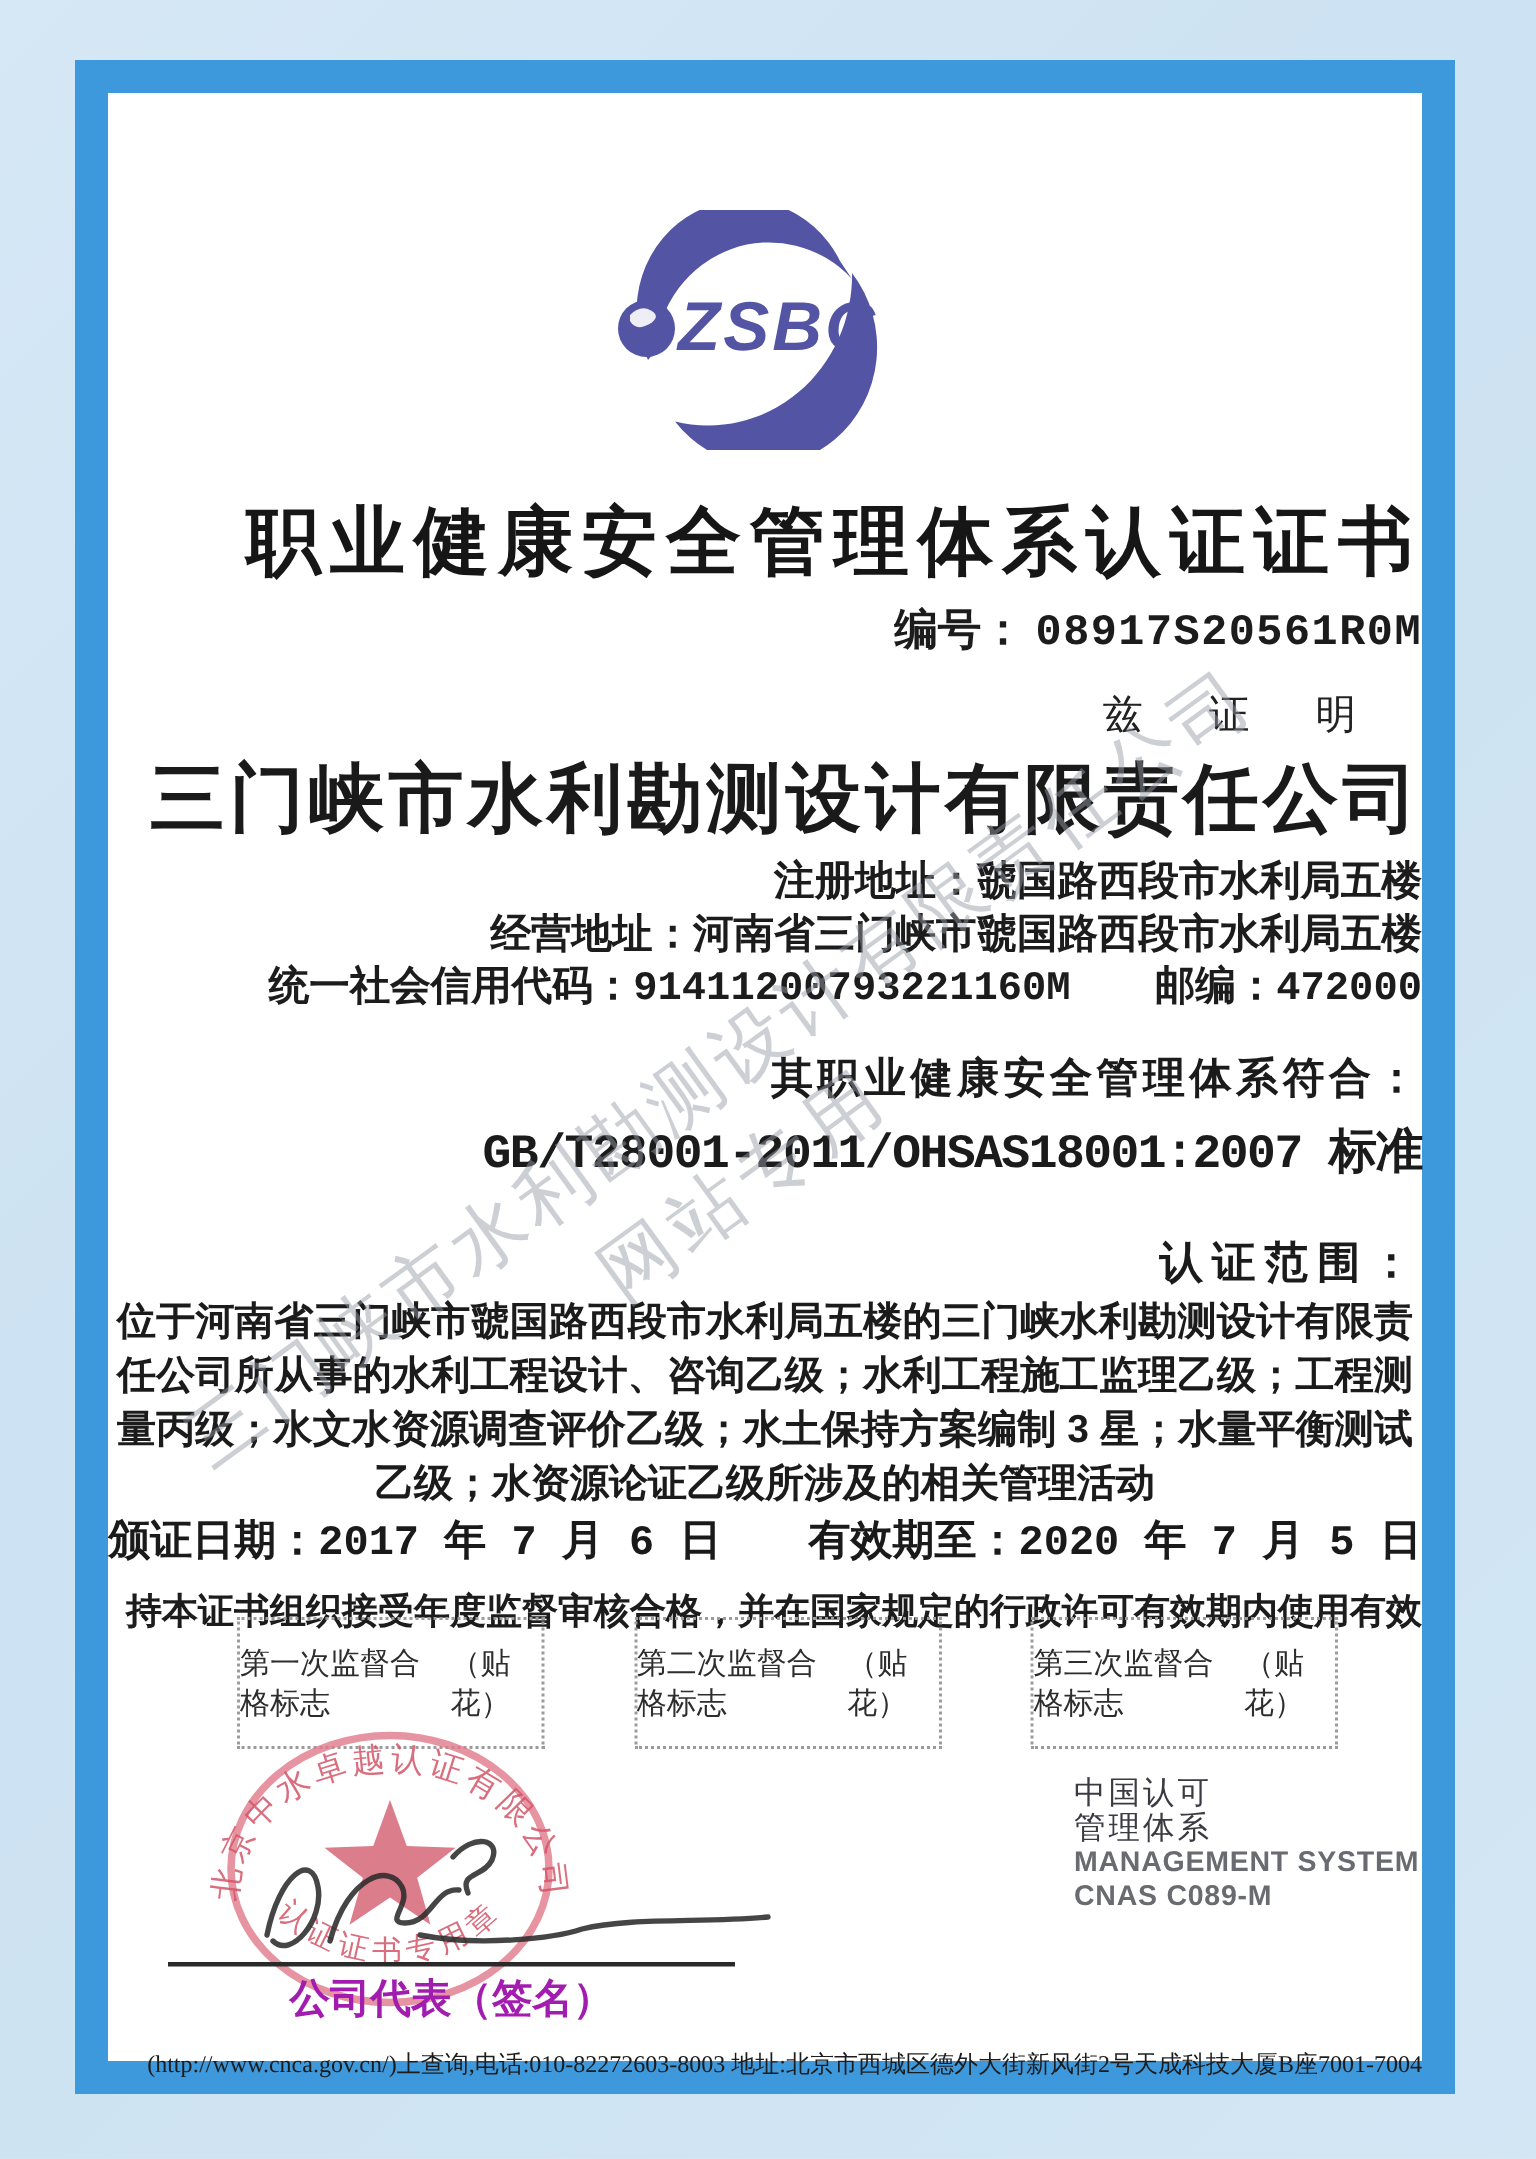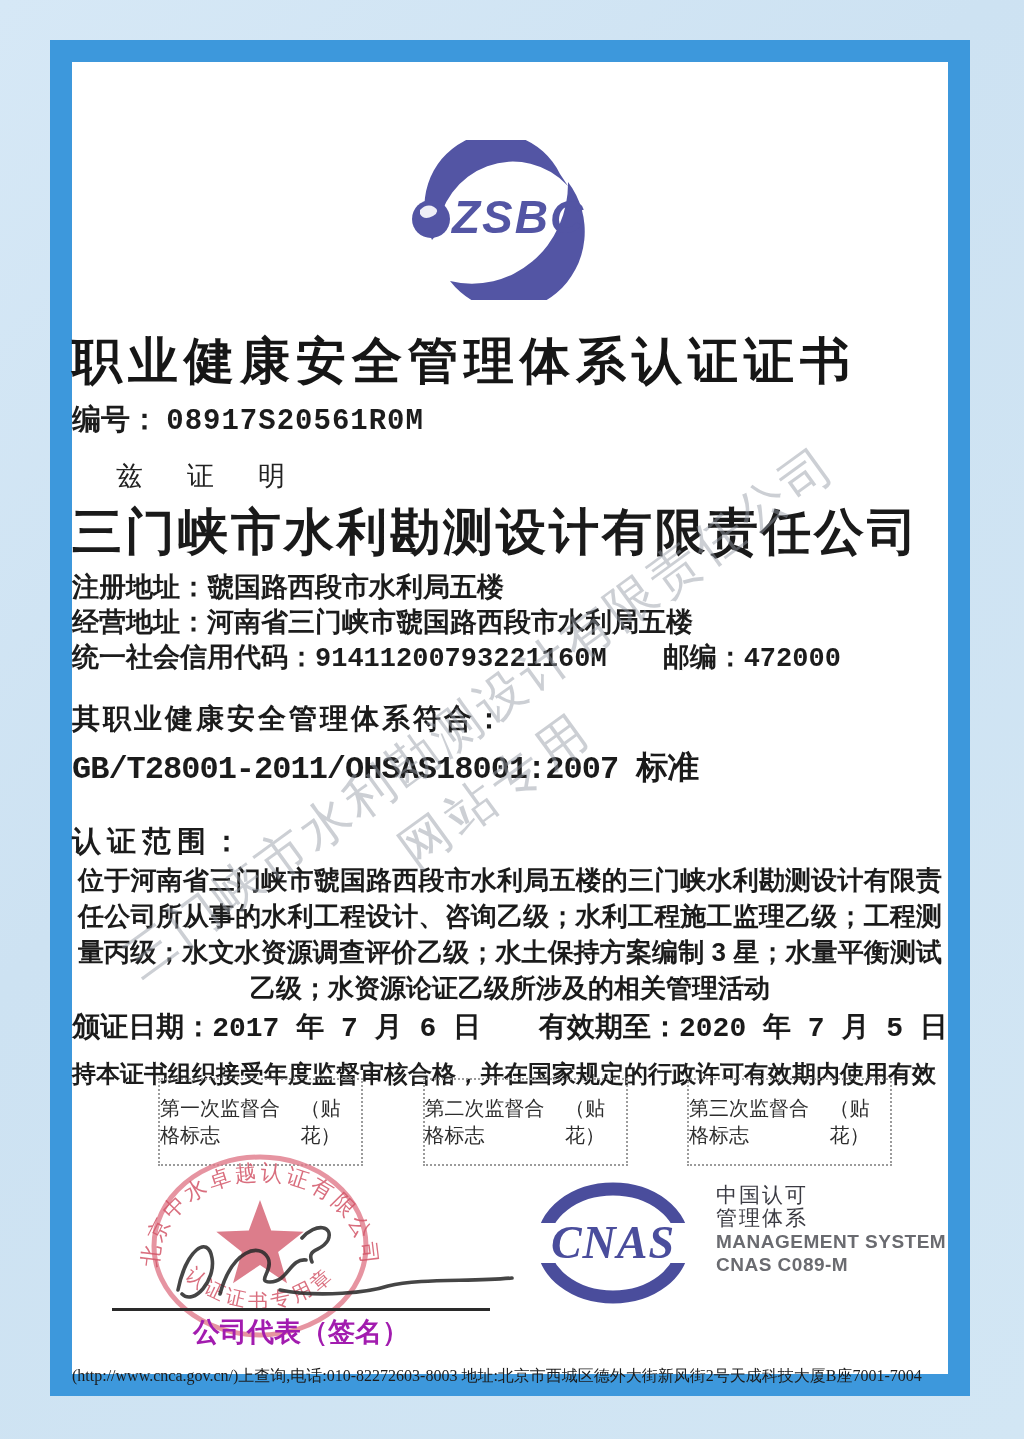--- a/index.html
+++ b/index.html
@@ -30,21 +30,21 @@
     white-space: nowrap;
     transform-origin: center;
     pointer-events: none;
     z-index: 6;
   }
   .wm1 { left: 408px; top: 650px; font-size: 50px; letter-spacing: 4px;
          transform: translate(-50%,-50%) rotate(-36deg); }
   .wm2 { left: 424px; top: 728px; font-size: 50px; letter-spacing: 6px;
          transform: translate(-50%,-50%) rotate(-36deg); }
 
-  .center { position: absolute; left: 0; right: 0; text-align: left; }
+  .center { position: absolute; left: 0; right: 0; text-align: right; }
 
   .logo-zsbc { position: absolute; left: 50%; top: 78px; transform: translateX(-50%); }
 
   .title {
     top: 266px; font-family: "Liberation Sans", sans-serif;
     font-size: 50px; font-weight: 900; letter-spacing: 6px; color: #161616;
     white-space: nowrap;
   }
   .cert-no { top: 338px; font-size: 29px; color: #1c1c1c; }
   .cert-no .lbl { font-weight: 700; }
@@ -207,27 +207,20 @@
           <text font-size="20" fill="rgba(210,85,103,0.85)" letter-spacing="4">
             <textPath href="#arcBot" startOffset="50%" text-anchor="middle">认证证书专用章</textPath>
           </text>
           <path d="M 58 160 C 66 120 88 104 92 128 C 96 150 74 176 62 164
                    M 100 164 C 112 120 140 112 148 128 C 154 140 136 152 150 152 C 168 152 170 128 186 130
                    M 182 108 C 196 92 214 96 208 110 C 202 122 186 118 192 132
                    M 160 160 C 200 168 250 162 268 156 C 300 148 350 152 392 148" fill="none" stroke="#2b2b2b" stroke-width="3.6" stroke-linecap="round" opacity="0.88"></path>
         </svg>
       </div>
 
-      <div class="cnas-logo">
-        <svg width="158" height="126" viewBox="0 0 158 126">
-          <ellipse cx="79" cy="63" rx="70" ry="54" fill="none" stroke="#4a4d9c" stroke-width="13"></ellipse>
-          <rect x="-4" y="43" width="166" height="40" fill="#ffffff"></rect>
-          <text x="79" y="78" text-anchor="middle" font-family="Liberation Serif, serif" font-size="46" font-weight="700" font-style="italic" letter-spacing="1" fill="#4a4d9c">CNAS</text>
-        </svg>
-      </div>
 
       <div class="cnas-text">
         <div class="cn">中国认可</div>
         <div class="cn">管理体系</div>
         <div class="en">MANAGEMENT SYSTEM</div>
         <div class="en">CNAS C089-M</div>
       </div>
 
       <div class="sign-rule"></div>
       <div class="sign-label">公司代表（签名）</div>

